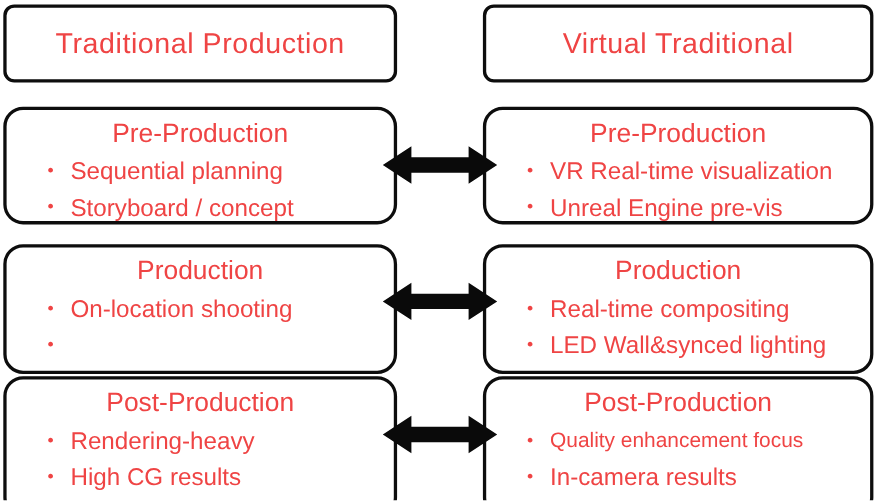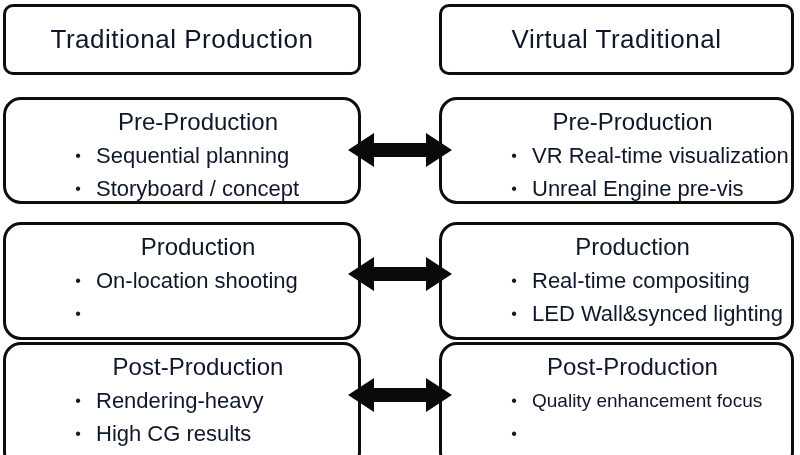--- a/index.html
+++ b/index.html
@@ -2,21 +2,21 @@
 <html><head>
 <meta charset="utf-8">
 <style>
   html, body { margin: 0; padding: 0; background: #ffffff; }
   .canvas {
     position: relative;
     width: 800px;
     height: 455px;
     background: #ffffff;
     font-family: "Liberation Sans", sans-serif;
-    color: #0f172a;
+    color: #ef4444;
     overflow: hidden;
   }
   .box {
     position: absolute;
     background: #ffffff;
     border: 3px solid #0d0d0d;
     box-sizing: border-box;
   }
   .col-left  { left: 3px;   width: 358px; }
   .col-right { left: 439px; width: 355px; }
@@ -29,21 +29,20 @@
     border-radius: 10px;
     display: flex;
     align-items: center;
     justify-content: center;
     font-size: 26px;
     letter-spacing: 0.5px;
   }
   .stage-box {
     border-radius: 18px;
     padding-top: 7px;
-    padding-left: 32px;
   }
   .stage-title {
     text-align: center;
     font-size: 24px;
     line-height: 30px;
   }
   ul.bullets {
     list-style: none;
     margin: 2px 0 0 0;
     padding: 0 4px 0 22px;
@@ -154,20 +153,21 @@
   </div>
   <div class="box stage-box col-right r3">
     <div class="stage-title">Post-Production</div>
     <ul class="bullets">
       <li>
         <span class="dot">•</span>
         <span class="txt small">Quality enhancement focus</span>
       </li>
       <li>
         <span class="dot">•</span>
+        <span class="txt">In-camera results</span>
       </li>
     </ul>
   </div>
 
   <div class="arrow a1">
     <svg viewBox="0 0 106 40" xmlns="http://www.w3.org/2000/svg" aria-hidden="true">
       <polygon points="1,20 27,3 27,13 79,13 79,3 105,20 79,37 79,27 27,27 27,37" fill="#0a0a0a"></polygon>
     </svg>
   </div>
   <div class="arrow a2">

